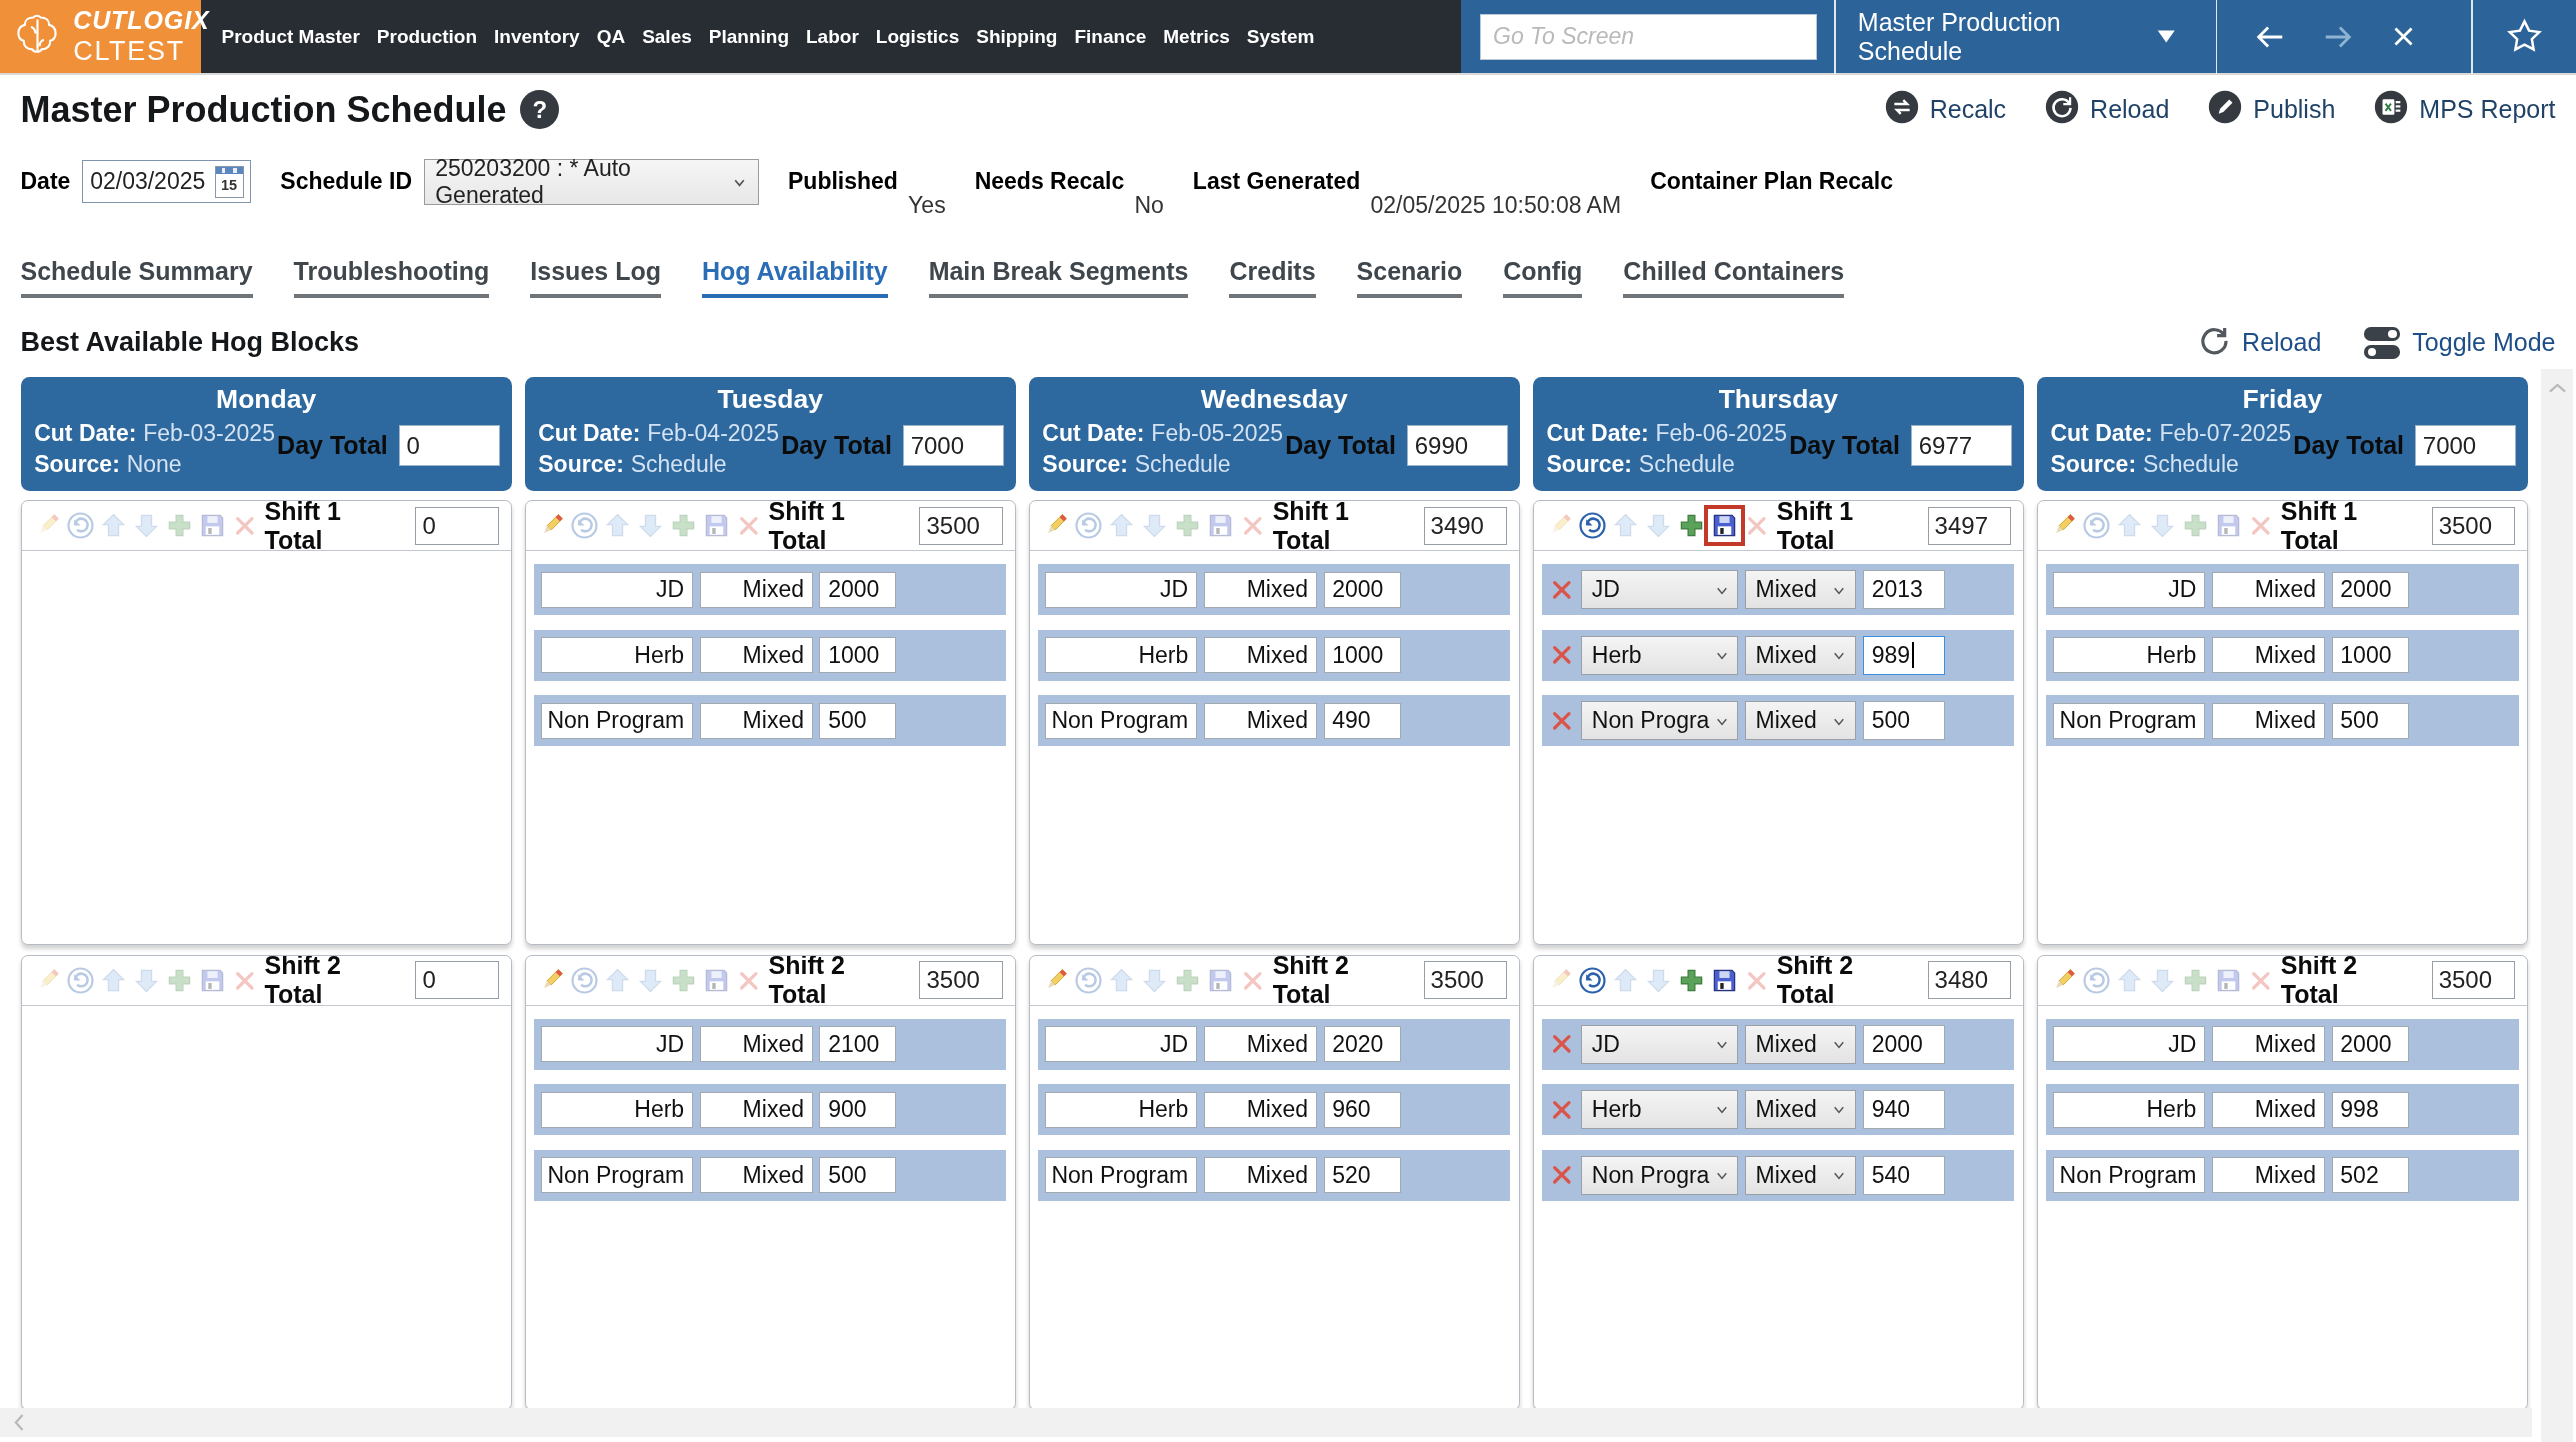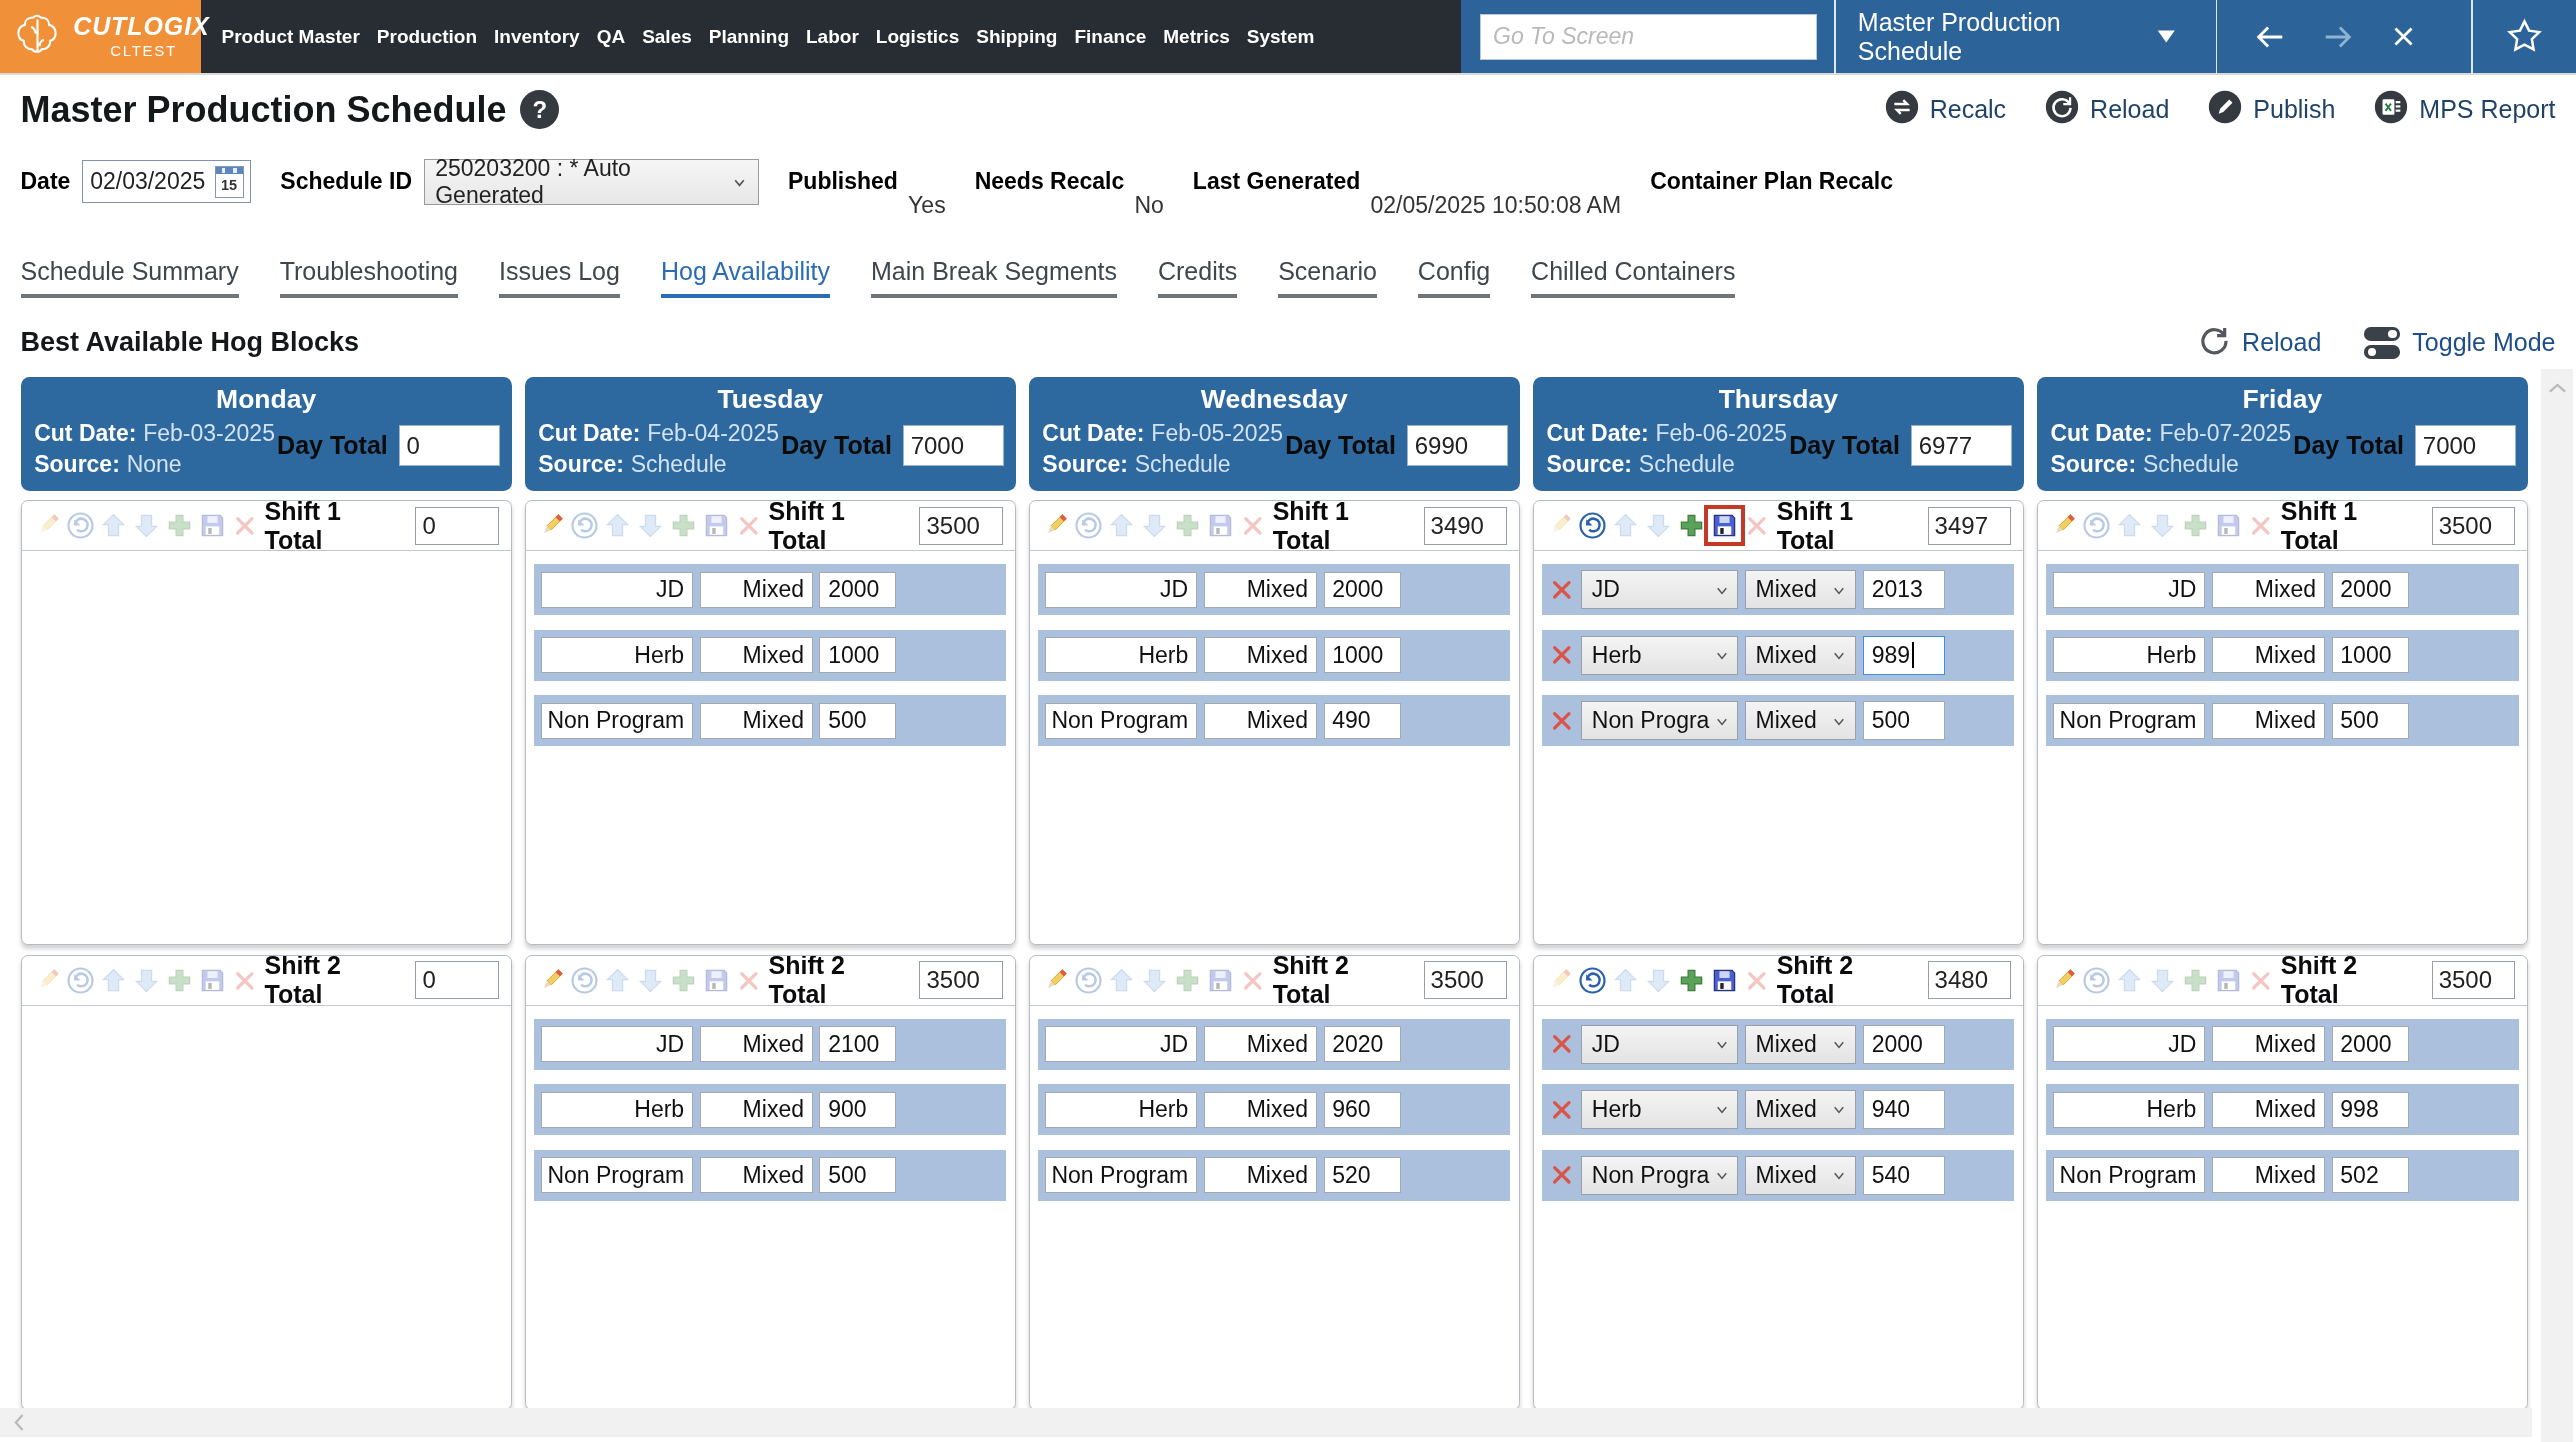--- a/index.html
+++ b/index.html
@@ -7,21 +7,21 @@
   body {
     width:2576px; height:1442px; position:relative; overflow:hidden;
     background:#fff; font-family:"Liberation Sans", sans-serif; color:#15181b;
   }
 
   
   .topbar { display:flex; height:75px; background:#282d33; border-bottom:2.6px solid #d9d9d9; }
   .logo { width:201px; flex:0 0 auto; background:#f0913a; display:flex; align-items:center; gap:10.2px; padding-left:12px; }
   .logo-text { color:#fff; line-height:1.1; }
   .brand { font-weight:700; font-style:italic; font-size:25px; letter-spacing:0.9px; }
-  .env { font-size:15px; letter-spacing:1.7px; margin-top:2.6px;margin-left:37px; }
+  .env { font-size:27px; letter-spacing:1.7px; margin-top:2.6px; }
   .nav { flex:1 1 auto; display:flex; align-items:center; padding-left:12px; white-space:nowrap; overflow:hidden; }
   .nav-item { color:#fff; font-weight:700; font-size:19px; padding:0 8.5px; cursor:pointer; }
   .blue-zone { width:1115px; flex:0 0 auto; background:#2c6398; display:flex; align-items:center; }
   .goto { width:376px; height:46px; background:#fff; border:0.9px solid #b9c8d6; margin-left:19px;
           font-style:italic; font-size:23px; color:#555; padding:0 12px; outline:none;
           font-family:"Liberation Sans", sans-serif; }
   .goto::placeholder { color:#b9b9b9; }
   .vdiv { width:1.7px; height:75px; background:rgba(255,255,255,.85); margin-left:17px; flex:0 0 auto; }
   .selector { display:flex; align-items:center; padding:0 22px; color:#fff; font-size:25px; gap:24px; cursor:pointer; }
   .win-btns { display:flex; align-items:center; gap:34px; padding:0 36px; }
@@ -47,21 +47,21 @@
   .cal-top { display:block; height:7.7px; background:#5b86c0; position:relative; }
   .cal-top::before, .cal-top::after { content:""; position:absolute; top:1.7px; width:3.4px; height:4.3px; background:#e8eef5; }
   .cal-top::before { left:6px; } .cal-top::after { right:6px; }
   .cal-num { display:block; text-align:center; font-size:14.5px; font-weight:700; color:#333; line-height:22px; }
   .sched-select { width:335px; height:46px; background:linear-gradient(#f6f6f6,#e7e7e7); border:1.7px solid #9b9b9b;
                   display:flex; align-items:center; padding:0 10.2px; margin-left:12px; font-size:23px; color:#222; cursor:pointer; }
   .sched-select .chev { margin-left:auto; }
 
   
   .tabs { display:flex; gap:41px; padding:22px 20.5px 0; }
-  .tab { font-size:25px; font-weight:400; color:#3f464c; padding-bottom:8.5px; border-bottom:4.3px solid #70757a; cursor:pointer; }
+  .tab { font-size:25px; font-weight:700; color:#3f464c; padding-bottom:8.5px; border-bottom:4.3px solid #70757a; cursor:pointer; }
   .tab.active { color:#2a6cb5; border-bottom-color:#2a6cb5; }
 
   
   .section-row { display:flex; align-items:center; padding:25.6px 20.5px 10.2px; }
   .section-title { font-size:27px; font-weight:700; }
   .section-actions { margin-left:auto; display:flex; gap:43px; }
   .saction { display:flex; align-items:center; gap:12px; font-size:25px; color:#1d4e89; cursor:pointer; }
   .toggle-icon { display:flex; flex-direction:column; gap:4.3px; }
   .pill { width:36px; height:13.7px; border-radius:6.8px; background:#3a4148; position:relative; }
   .pill::after { content:""; position:absolute; width:8.5px; height:8.5px; border-radius:50%; background:#fff; top:2.6px; }

